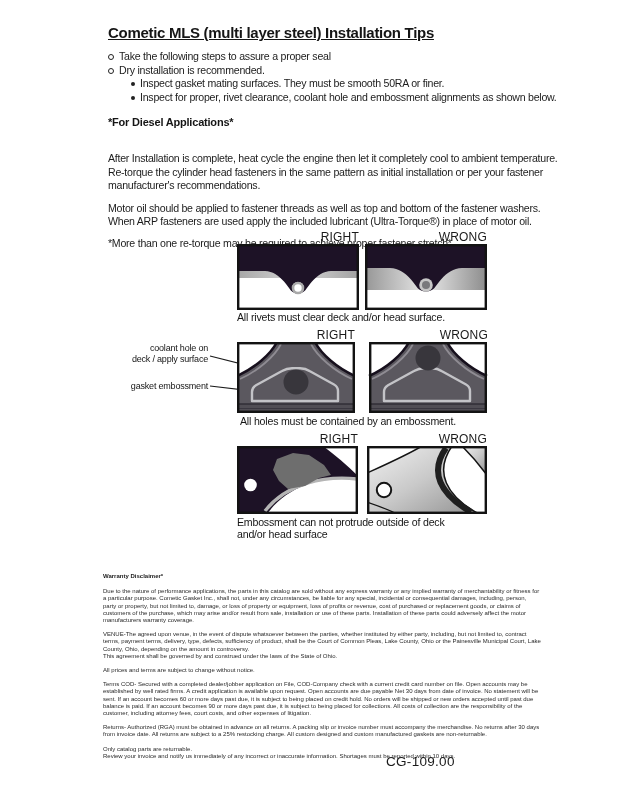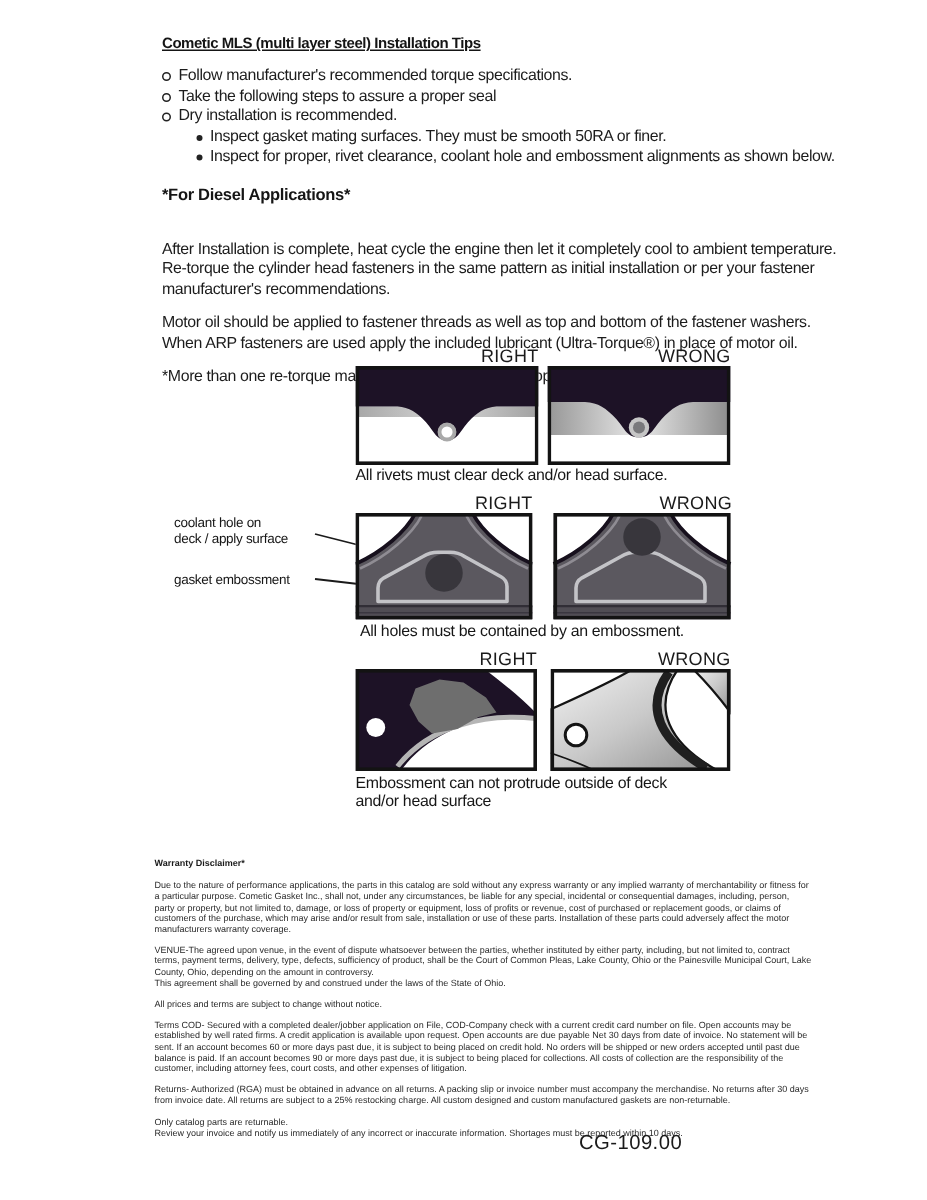--- a/index.html
+++ b/index.html
@@ -4,21 +4,21 @@
 <style>
   html,body{margin:0;padding:0;background:#e9e9e9;}
   .page{
     position:relative;width:618px;height:800px;background:#ffffff;
     font-family:"Liberation Sans", sans-serif;color:#1c1c1c;overflow:hidden;
     margin:0 auto;
   }
   
   .flow{position:absolute;left:108px;top:24px;width:452px;}
   .doc-title{
-    font-size:10px;font-weight:bold;letter-spacing:-0.3px;
+    font-size:15px;font-weight:bold;letter-spacing:-0.3px;
     text-decoration:underline;margin:0 0 9px 0;color:#151515;
   }
   .tips{margin:0 0 0 0;padding:0;list-style:none;font-size:10.6px;letter-spacing:-0.25px;}
   .tips li{position:relative;line-height:13.6px;padding-left:11px;}
   .tips li .mk-o{
     position:absolute;left:0;top:4px;width:4px;height:4px;
     border:1px solid #222;border-radius:50%;
   }
   .tips li.sub{padding-left:32px;}
   .tips li.sub .mk-f{
@@ -32,39 +32,38 @@
     position:absolute;font-size:12px;letter-spacing:0.2px;color:#1a1a1a;
     text-align:right;
   }
   .figbox{position:absolute;}
   .figbox svg{display:block;width:100%;height:100%;}
   .figcaption{
     position:absolute;font-size:10.6px;letter-spacing:-0.2px;line-height:11.5px;color:#161616;
   }
   .callout{
     position:absolute;font-size:9px;line-height:10.5px;letter-spacing:-0.2px;
-    color:#161616;
+    text-align:right;color:#161616;
   }
   .leaders{position:absolute;left:205px;top:338px;width:100px;height:62px;pointer-events:none;}
   
   .legal{position:absolute;left:103px;top:573px;width:438px;font-size:6px;line-height:7.2px;color:#2a2a2a;}
   .legal .lhead{font-weight:bold;margin:0 0 8px 0;color:#1a1a1a;}
   .legal p{margin:0 0 7px 0;}
   .legal p.tight{margin:0;}
   .footer-code{position:absolute;left:386px;top:754px;font-size:13.5px;letter-spacing:0.3px;color:#1a1a1a;}
 </style>
 </head>
 <body>
 
 <div class="page">
 
   <div class="flow">
     <h1 class="doc-title">Cometic MLS (multi layer steel) Installation Tips</h1>
     <ul class="tips">
-      <li><span class="mk-o"></span><span>Follow manufacturer's recommended torque specifications.</span></li>
       <li><span class="mk-o"></span><span>Take the following steps to assure a proper seal</span></li>
       <li><span class="mk-o"></span><span>Dry installation is recommended.</span></li>
       <li class="sub"><span class="mk-f"></span><span>Inspect gasket mating surfaces.  They must be smooth 50RA or finer.</span></li>
       <li class="sub"><span class="mk-f"></span><span>Inspect for proper, rivet clearance, coolant hole and embossment alignments as shown below.</span></li>
     </ul>
     <div class="diesel-head">*For Diesel Applications*</div>
     <p class="para">After Installation is complete, heat cycle the engine then let it completely cool to ambient temperature. Re-torque the cylinder head fasteners in the same pattern as initial installation or per your fastener manufacturer's recommendations.</p>
     <p class="para">Motor oil should be applied to fastener threads as well as top and bottom of the fastener washers. When ARP fasteners are used apply the included lubricant (Ultra-Torque®) in place of motor oil.</p>
     <p class="para">*More than one re-torque may be required to achieve proper fastener stretch*</p>
   </div>

